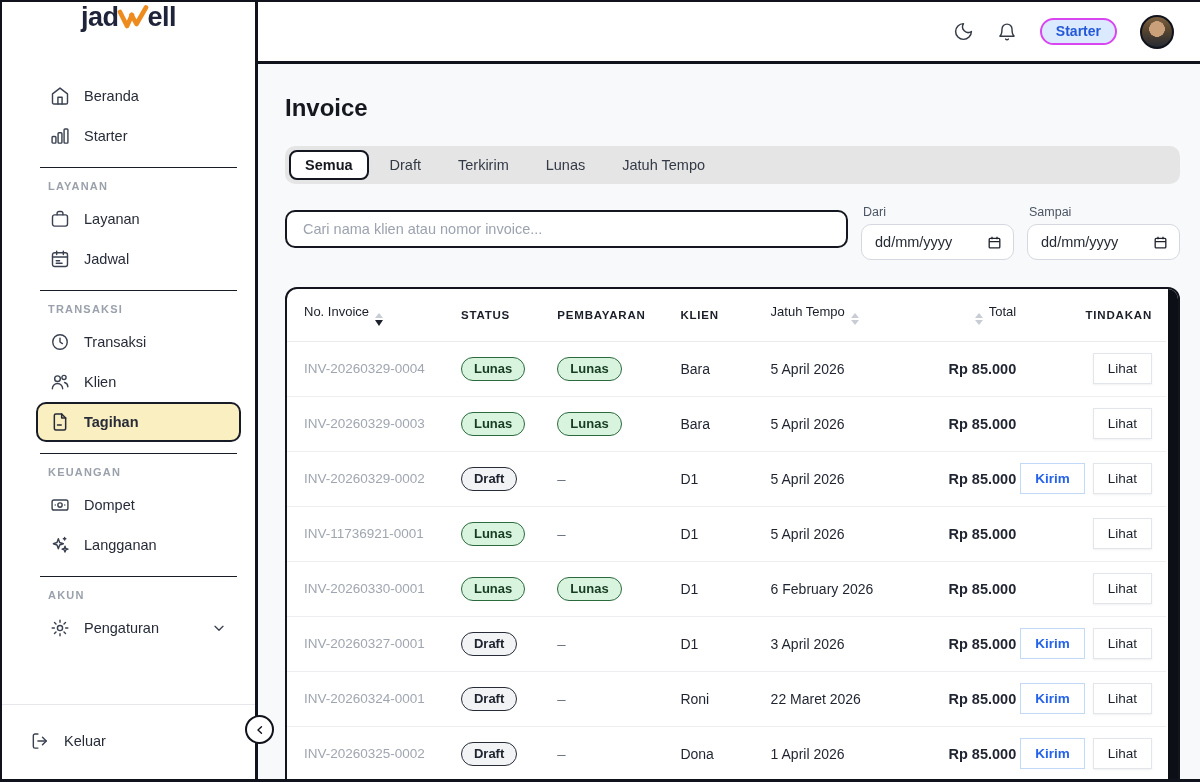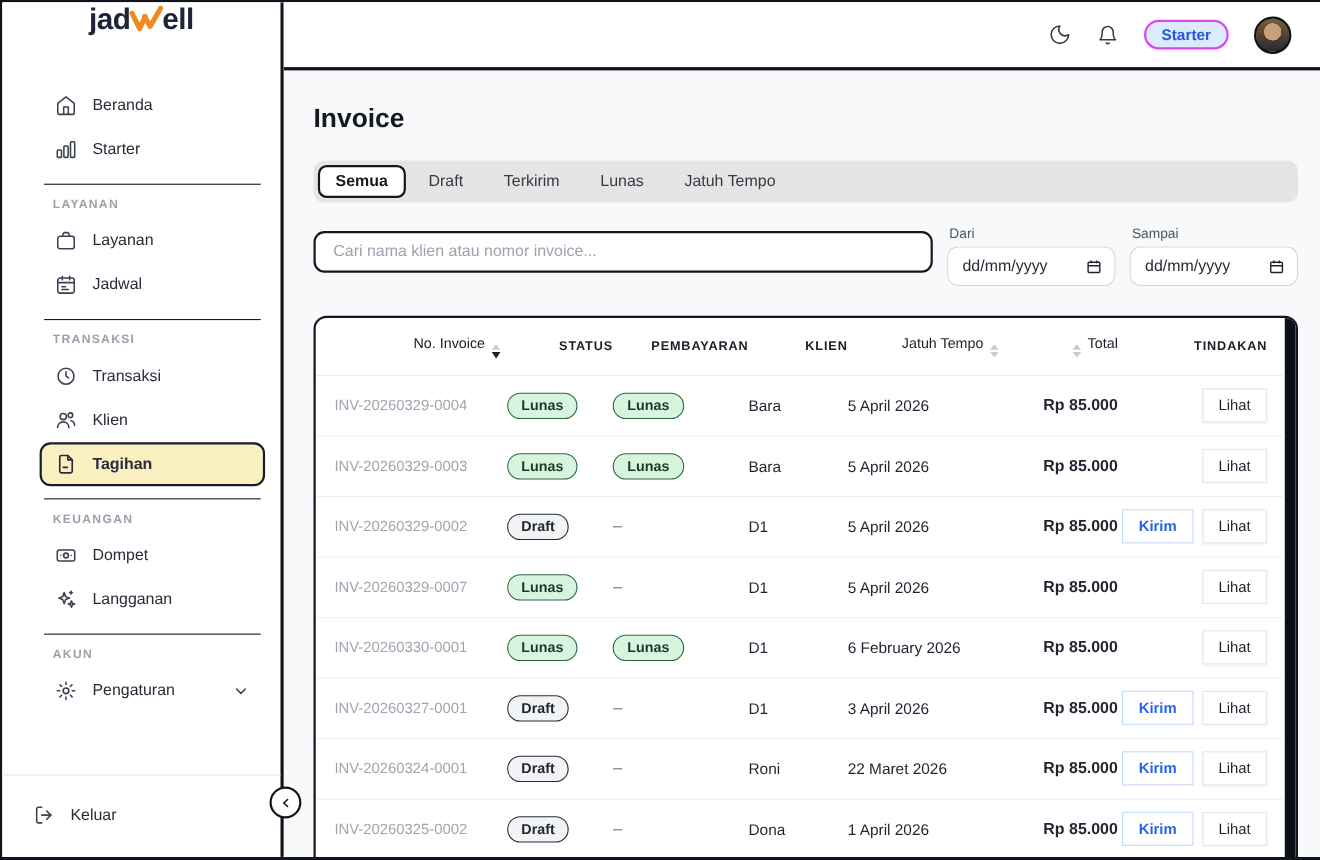--- a/index.html
+++ b/index.html
@@ -60,21 +60,21 @@
   .date-label { font-size:12.5px; color:#4b5563; margin:0 0 5px 2px; }
   .date-box { height:36px; background:#fff; border:1.5px solid #d5d9df; border-radius:10px;
               display:flex; align-items:center; justify-content:space-between; padding:0 11px 0 13px;
               font-size:14.5px; color:#262b34; cursor:pointer; }
 
   
   .card { margin-top:27px; background:#fff; border:2px solid #12151d; border-radius:12px;
           position:relative; height:545px; overflow:hidden; }
   .scrollbar { position:absolute; top:0; right:0; bottom:0; width:10px; background:#0c0f16; cursor:grab; }
   table { width:calc(100% - 12px); border-collapse:collapse; }
-  th { height:52px; text-align:right; font-weight:600; color:#1a1e28; border-bottom:1px solid #e8eaed;
+  th { height:52px; text-align:left; font-weight:600; color:#1a1e28; border-bottom:1px solid #e8eaed;
        white-space:nowrap; }
   th.upper { font-size:11.5px; letter-spacing:0.8px; }
   th.sortable { font-size:13px; font-weight:500; cursor:pointer; }
   th:first-child, td:first-child { padding-left:17px; }
   td { height:55px; border-bottom:1px solid #eceef1; font-size:14px; color:#1f2430; white-space:nowrap; }
   .c-inv { color:#a0a6b0; font-size:13.5px; }
   .c-total { font-weight:700; font-size:14.5px; text-align:right; padding-right:4px; }
   th.num { text-align:right; padding-right:4px; }
   th.act, td.c-act { text-align:right; padding-right:14px; }
   .sort { display:inline-flex; flex-direction:column; gap:2px; margin:0 6px; vertical-align:-2px; }
@@ -388,21 +388,21 @@
                 <td class="c-total">Rp 85.000</td>
                 <td class="c-act">
                   <span class="actions">
                     <button class="btn btn-kirim">Kirim</button>
                     <button class="btn btn-lihat">Lihat</button>
                   </span>
                 </td>
               </tr>
 
               <tr>
-                <td class="c-inv">INV-20260329-0007</td>
+                <td class="c-inv">INV-11736921-0001</td>
                 <td><span class="badge lunas">Lunas</span></td>
                 <td><span class="pay none">–</span></td>
                 <td>D1</td>
                 <td>5 April 2026</td>
                 <td class="c-total">Rp 85.000</td>
                 <td class="c-act">
                   <span class="actions">
 
                     <button class="btn btn-lihat">Lihat</button>
                   </span>

